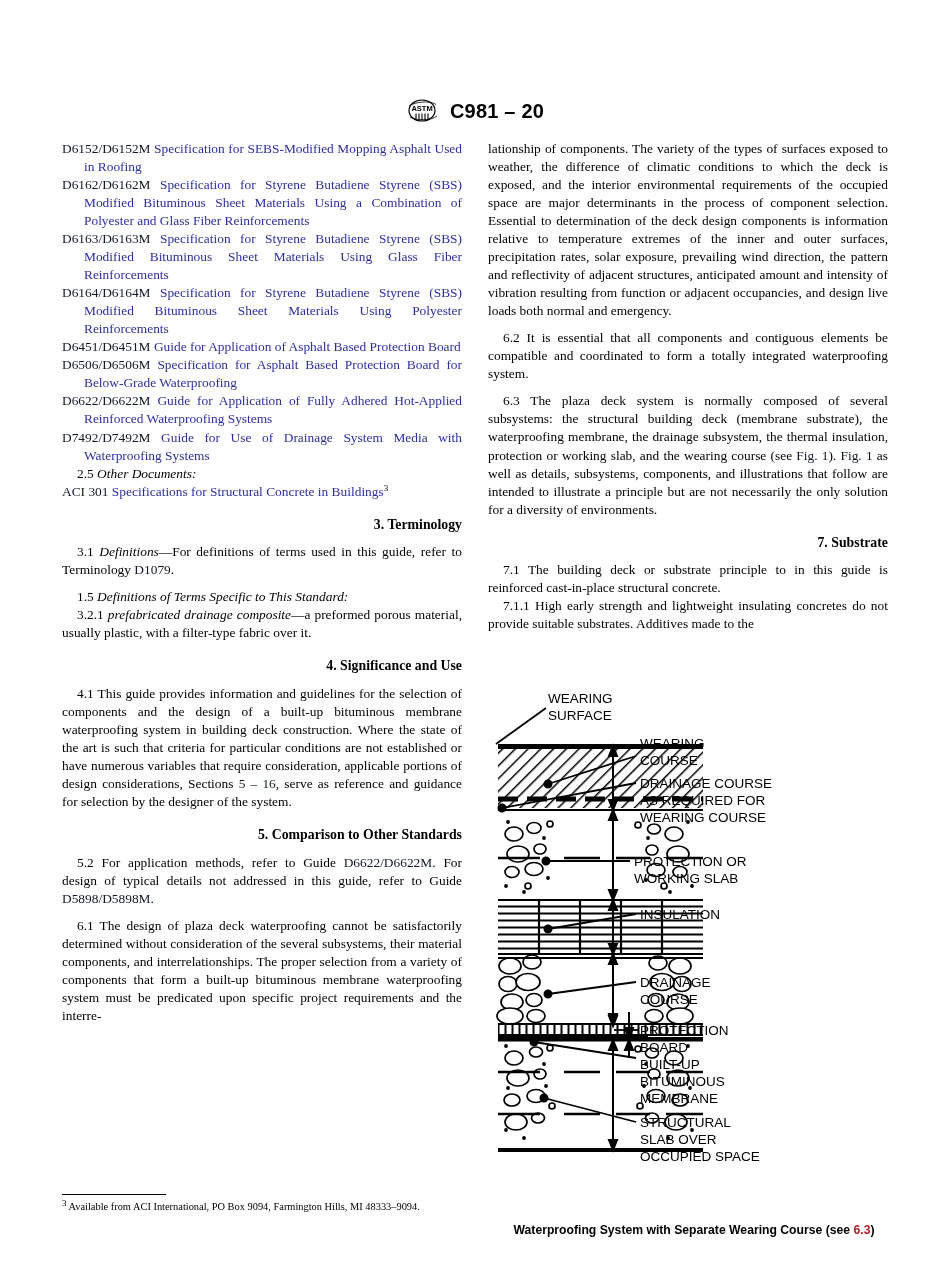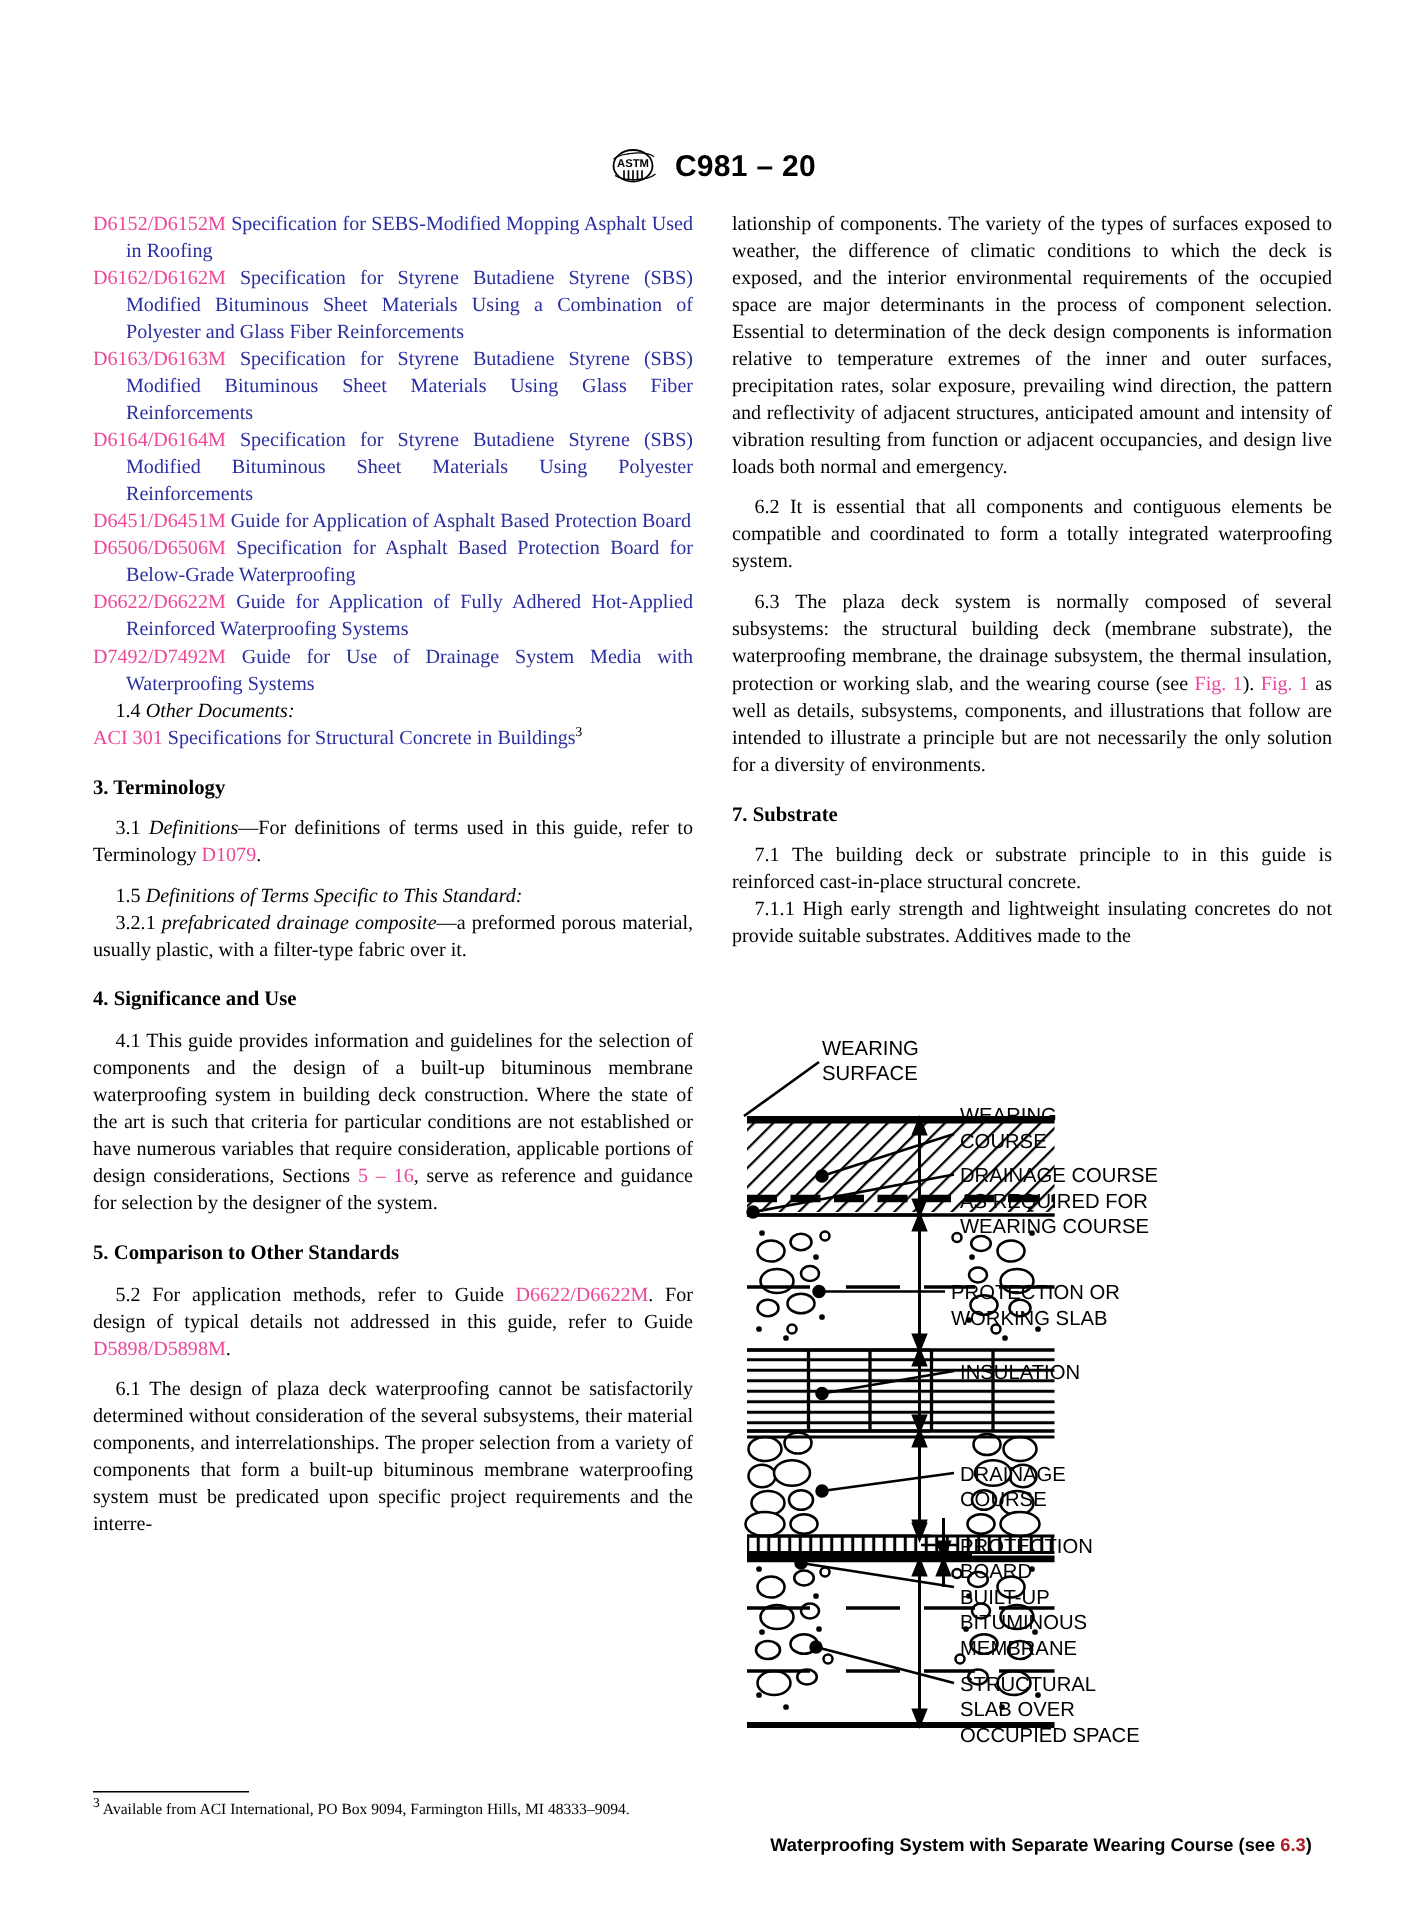--- a/index.html
+++ b/index.html
@@ -33,30 +33,30 @@
   .col-left  { left:62px; }
   .col-right { left:488px; }
 
   p { margin:0; }
   .ref {
     text-indent:0;
     padding-left:22px;
     margin-bottom:0;
   }
   .ref .hang { margin-left:-22px; }
-  .red  { color:#ec4899; }
+  .red  { color:#0f172a; }
   .blue { color:#2b2f9e; }
   .it { font-style:italic; }
   .para { text-indent:15px; margin-top:9px; }
   .para-tight { text-indent:15px; }
   .sec-head {
     font-family:"Liberation Serif", serif;
     font-weight:bold; font-size:13.8px;
     margin-top:15px; margin-bottom:5px;
-    text-align:left;
+    text-align:right;
   }
   sup { font-size:9px; vertical-align:super; line-height:0; }
 
   
   .footnote {
     position:absolute; left:62px; top:1152px; width:400px;
     font-size:10.4px; line-height:1.38; text-align:justify;
   }
   .footnote-rule {
     position:absolute; left:62px; top:1146px;
@@ -112,21 +112,21 @@
     <p class="ref"><span class="hang"></span><span class="red">D6164/D6164M</span> <span class="blue">Specification for Styrene Butadiene Styrene (SBS) Modified Bituminous Sheet Materials Using Polyester Reinforcements</span></p>
 
     <p class="ref"><span class="hang"></span><span class="red">D6451/D6451M</span> <span class="blue">Guide for Application of Asphalt Based Protection Board</span></p>
 
     <p class="ref"><span class="hang"></span><span class="red">D6506/D6506M</span> <span class="blue">Specification for Asphalt Based Protection Board for Below-Grade Waterproofing</span></p>
 
     <p class="ref"><span class="hang"></span><span class="red">D6622/D6622M</span> <span class="blue">Guide for Application of Fully Adhered Hot-Applied Reinforced Waterproofing Systems</span></p>
 
     <p class="ref"><span class="hang"></span><span class="red">D7492/D7492M</span> <span class="blue">Guide for Use of Drainage System Media with Waterproofing Systems</span></p>
 
-    <p class="para-tight"><span>1.4</span> <span class="it">Other Documents:</span></p>
+    <p class="para-tight"><span>2.5</span> <span class="it">Other Documents:</span></p>
 
     <p><span class="red">ACI 301</span> <span class="blue">Specifications for Structural Concrete in Buildings</span><sup>3</sup></p>
 
     <p class="sec-head">3.  Terminology</p>
 
     <p class="para"><span>3.1</span> <span class="it">Definitions</span><span>—For definitions of terms used in this guide, refer to Terminology </span><span class="red">D1079</span><span>.</span></p>
 
     <p class="para"><span>1.5</span> <span class="it">Definitions of Terms Specific to This Standard:</span></p>
 
     <p class="para-tight"><span>3.2.1</span> <span class="it">prefabricated drainage composite</span><span>—a preformed porous material, usually plastic, with a filter-type fabric over it.</span></p>

